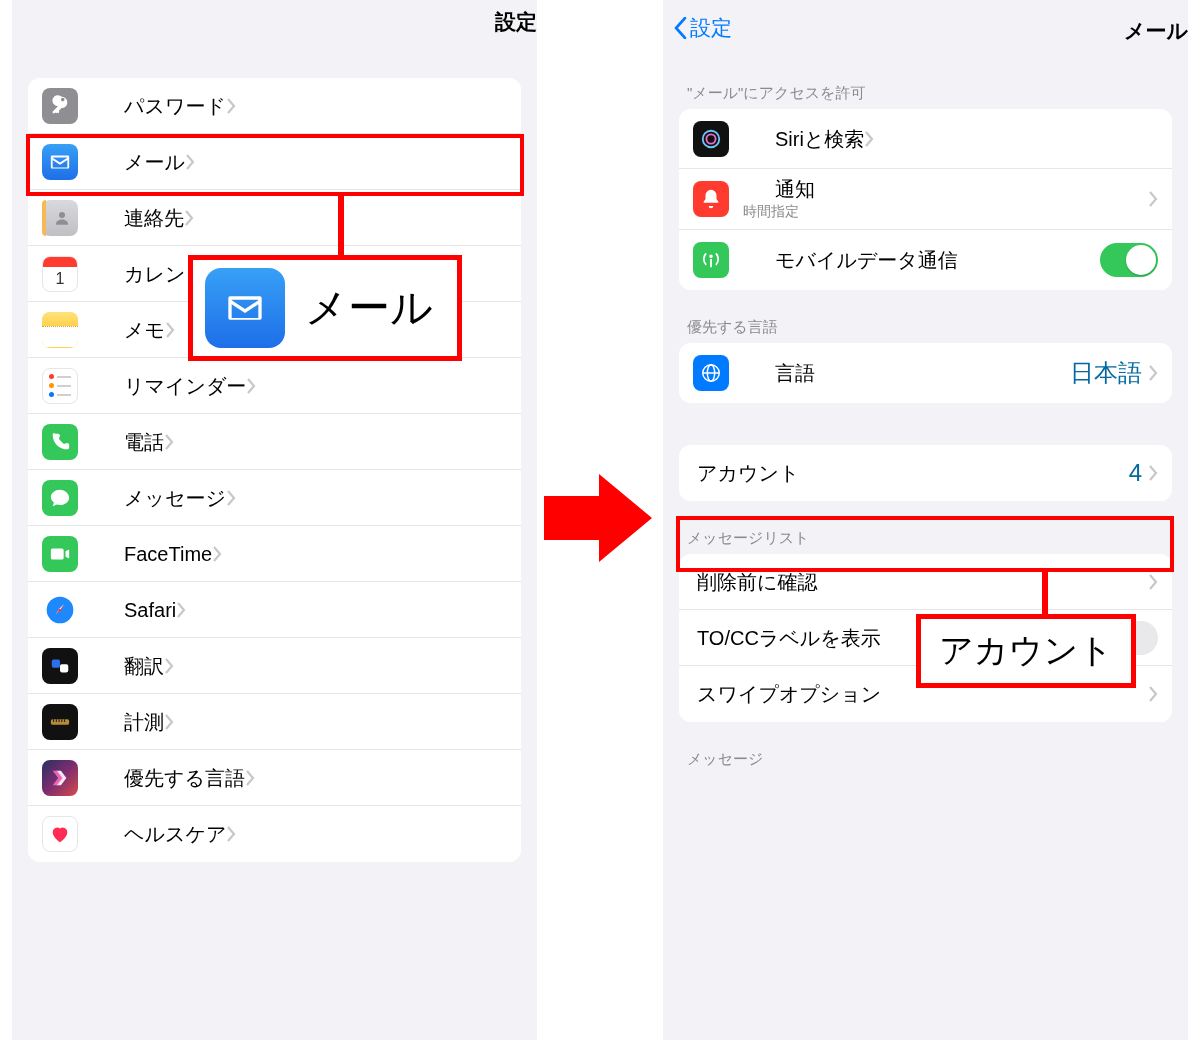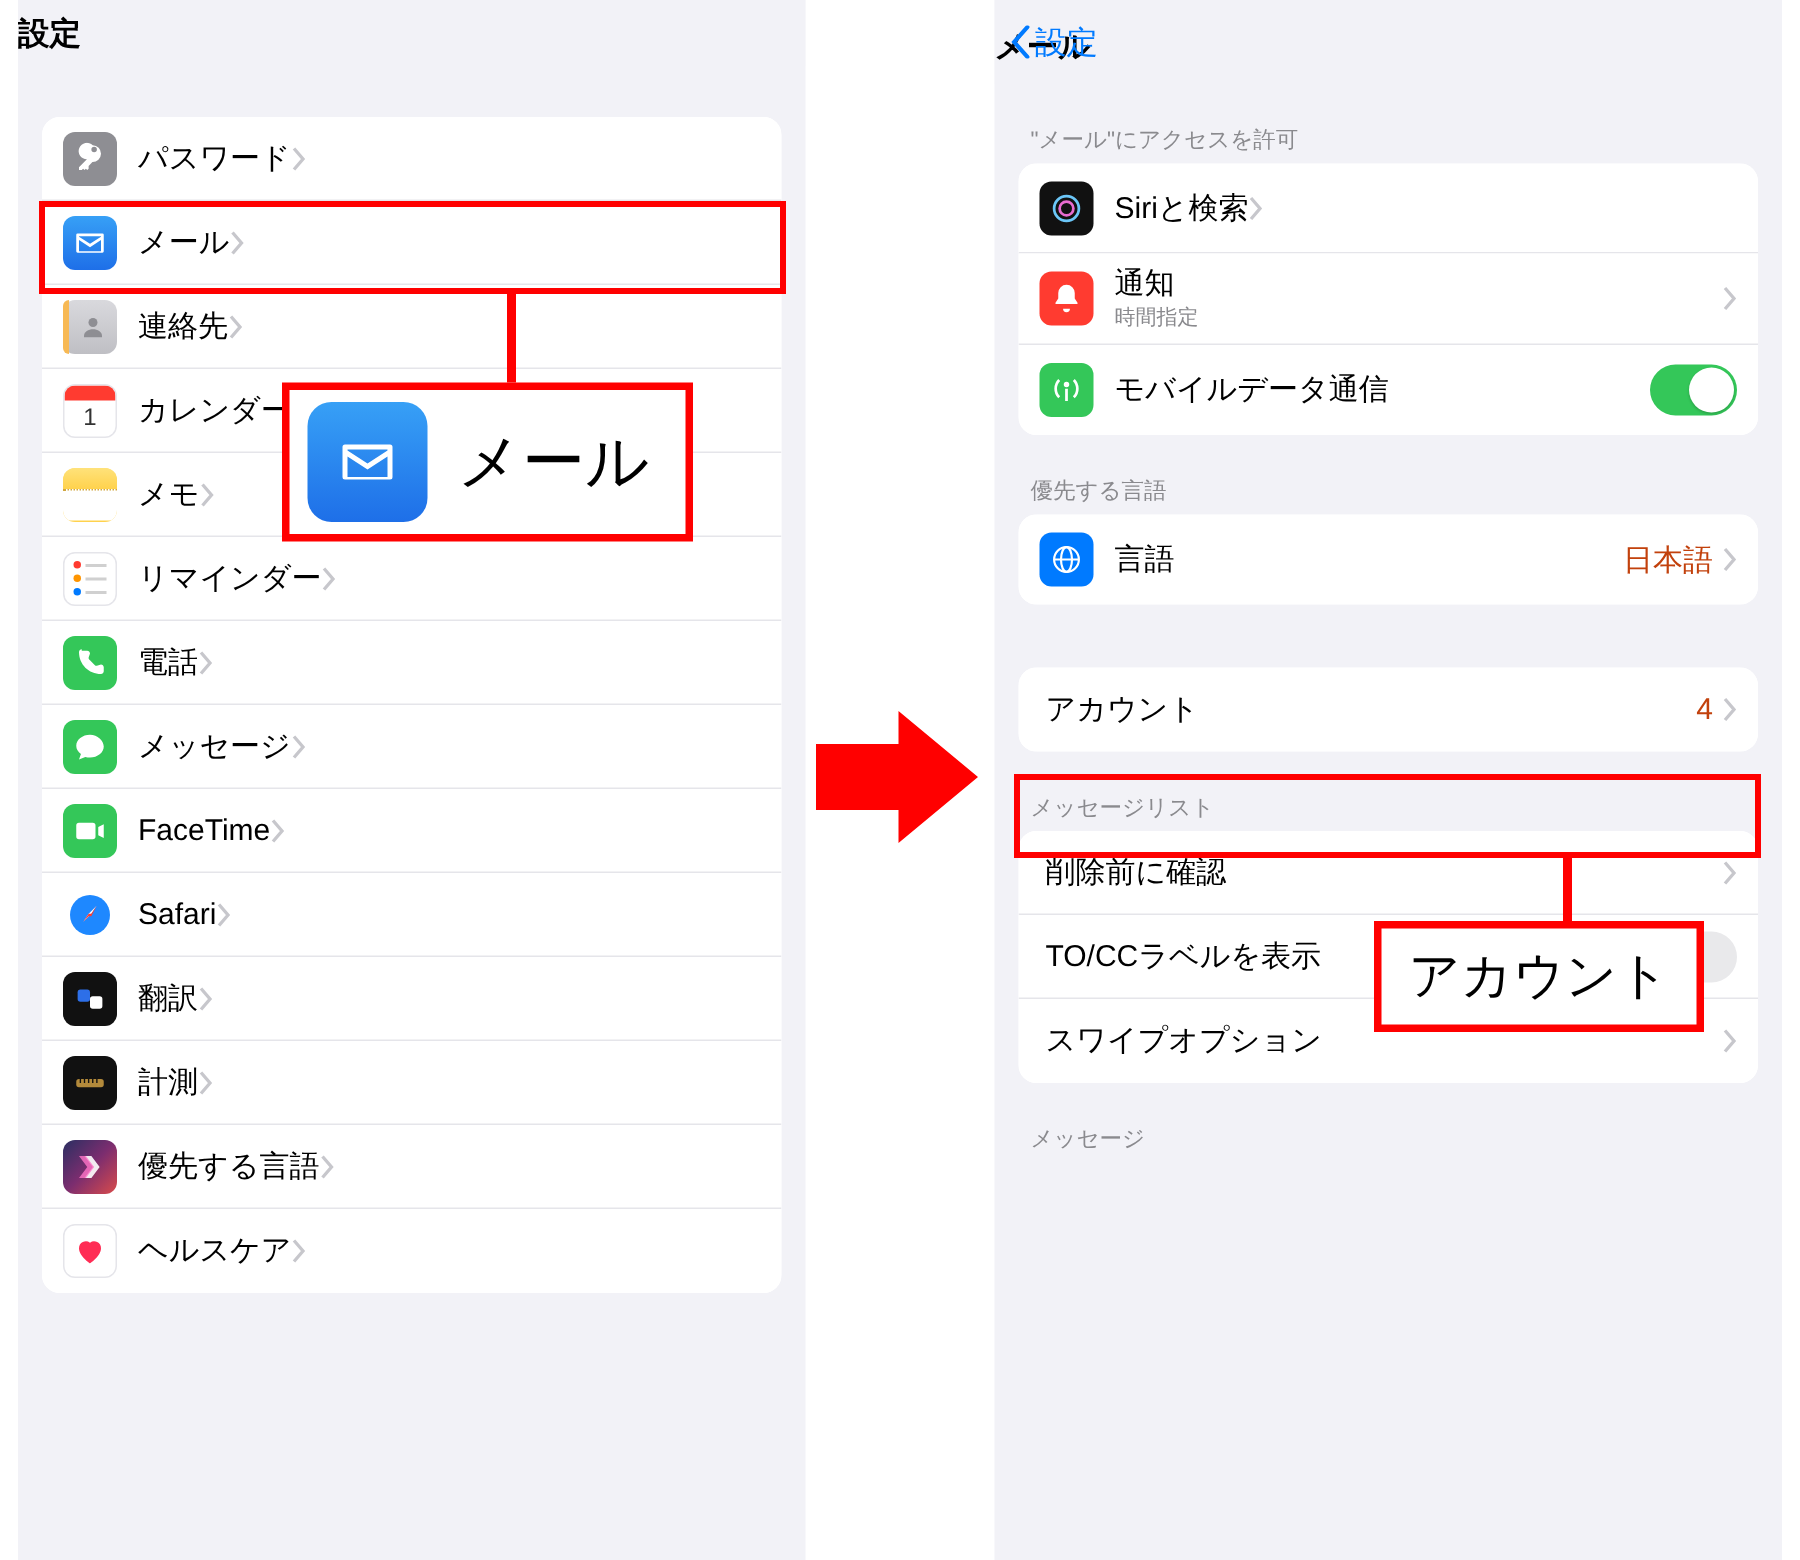--- a/index.html
+++ b/index.html
@@ -19,21 +19,21 @@
     background: #f2f2f7;
     overflow: hidden;
   }
   .phone.left { left: 12px; }
   .phone.right { right: 12px; }
 
   .nav {
     height: 44px;
     display: flex;
     align-items: center;
-    justify-content: flex-start;
+    justify-content: flex-end;
     position: relative;
     background: #f2f2f7;
   }
   .nav-title {
     font-size: 21px;
     font-weight: 600;
     color: #000;
   }
   .nav-back {
     position: absolute;
@@ -75,23 +75,23 @@
     width: 36px; height: 36px;
     border-radius: 8px;
     margin-right: 14px;
     flex: 0 0 36px;
     display: flex;
     align-items: center;
     justify-content: center;
   }
   .icon-box svg { width: 22px; height: 22px; fill: #fff; }
   .label-stack { flex: 1; }
-  .row-label { font-size: 20px; color: #000; line-height: 1.2; }
+  .row-label { font-size: 20px; color: #000; line-height: 1.2; margin-left: 32px; }
   .row-sub { font-size: 14px; color: #8a8a8e; margin-top: 2px; }
-  .row-value { font-size: 20px; color: #c2410c; margin-right: 6px; }
+  .row-value { font-size: 24px; color: #0369a1; margin-right: 6px; }
   .chev { width: 10px; height: 16px; flex: 0 0 10px; }
   .chev path { stroke: #c7c7cc; stroke-width: 2.2; fill: none; }
   .toggle {
     width: 58px; height: 34px; border-radius: 17px;
     padding: 2px; display: flex; align-items: center;
   }
   .toggle.on { background: #34c759; justify-content: flex-end; }
   .toggle.off { background: #e9e9eb; justify-content: flex-start; }
   .knob { width: 30px; height: 30px; border-radius: 50%; background: #fff; box-shadow: 0 1px 2px rgba(0,0,0,0.2); }
 

